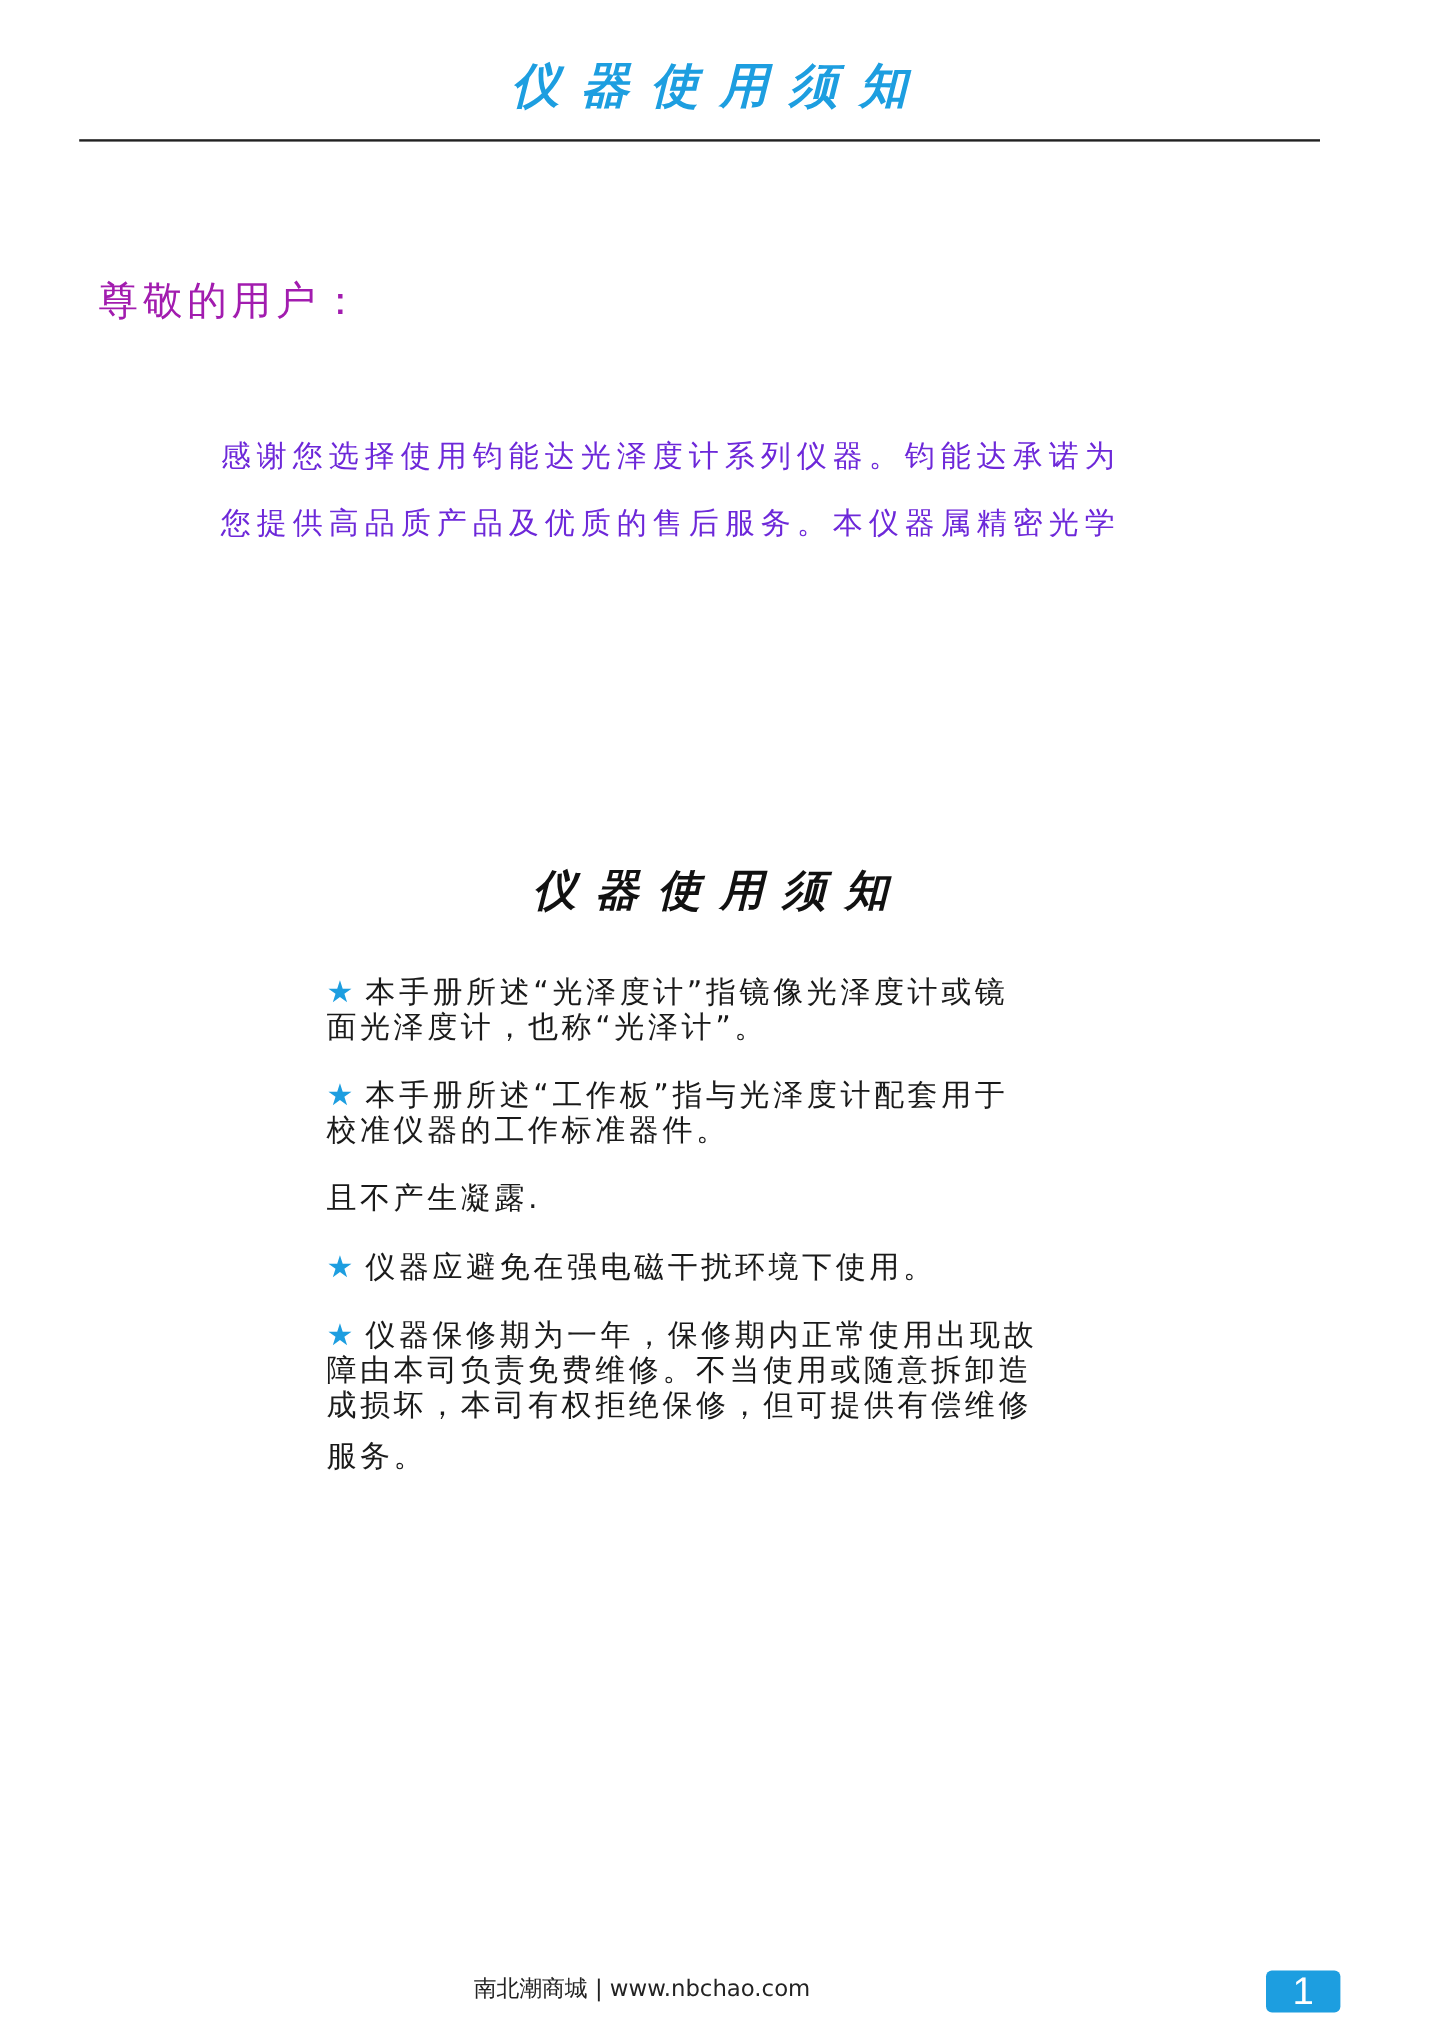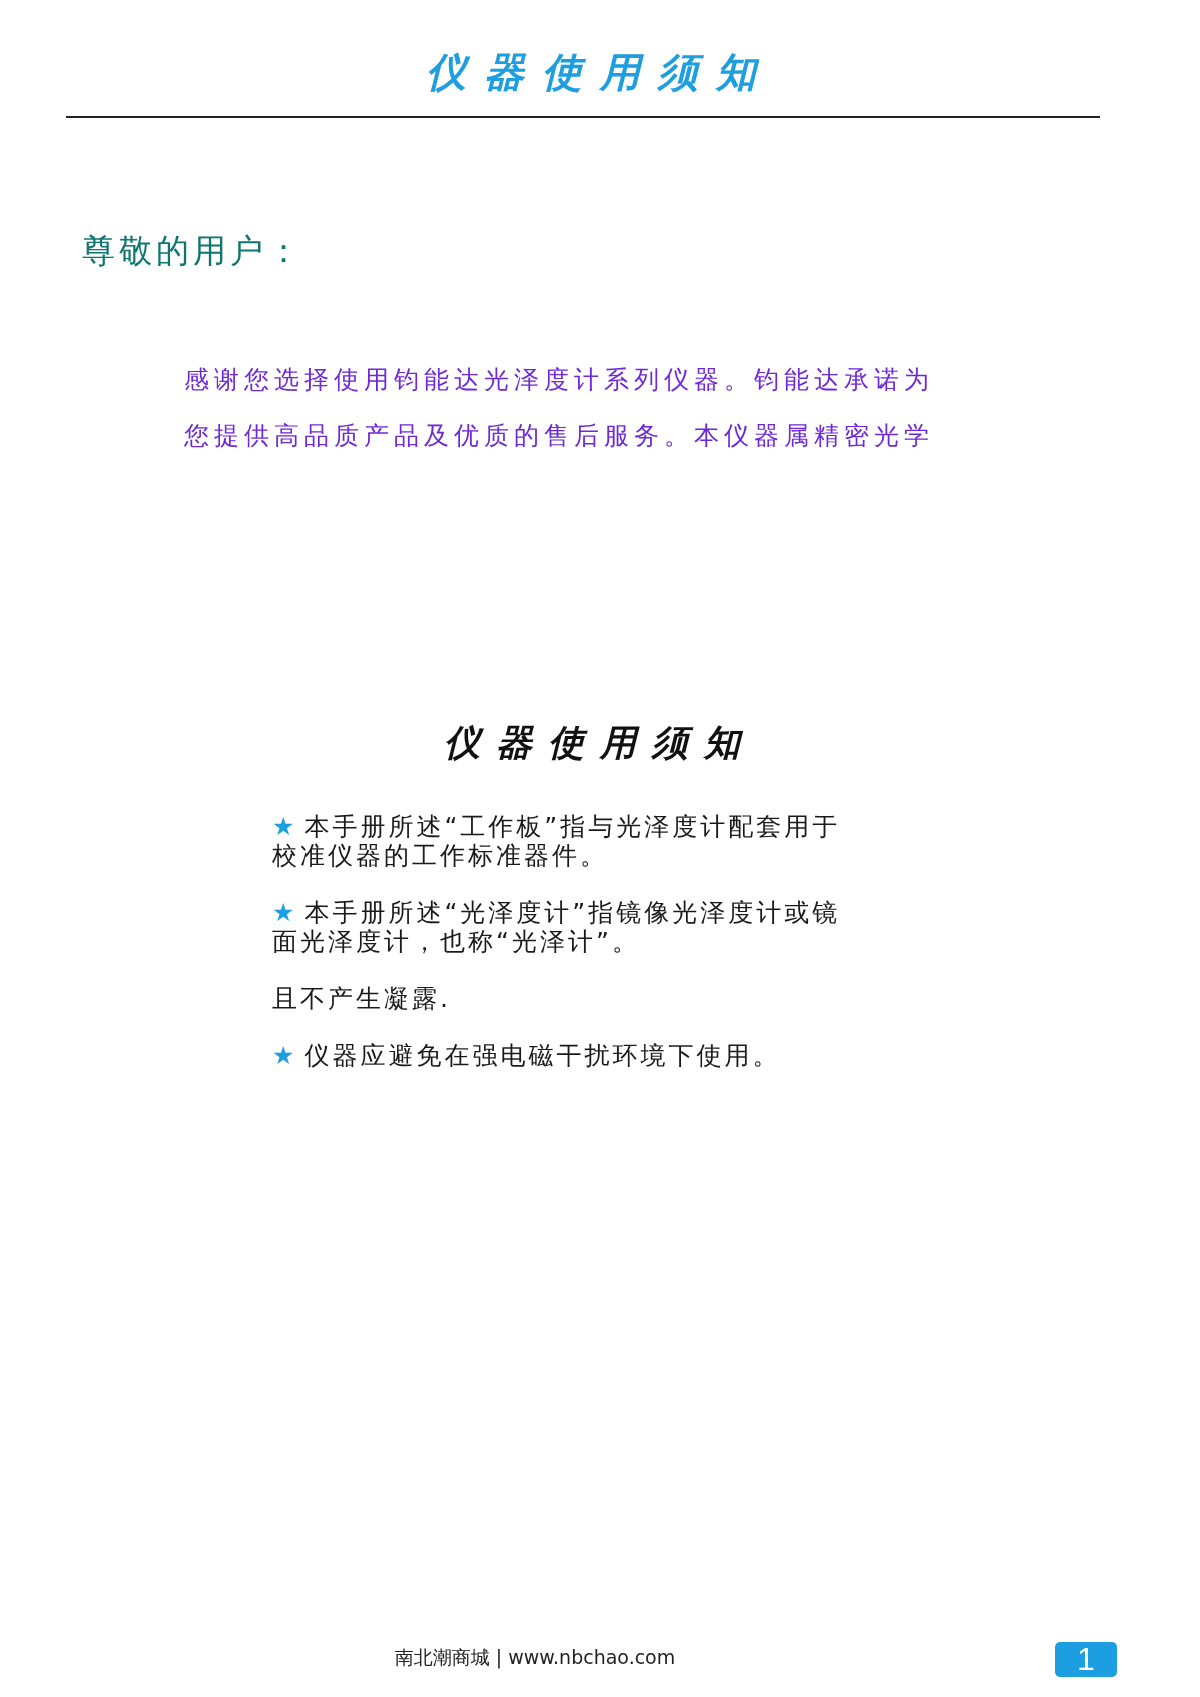--- a/index.html
+++ b/index.html
@@ -36,21 +36,21 @@
       top: 116px;
       height: 2px;
       background: #222;
     }
     .greeting {
       position: absolute;
       left: 82px;
       top: 234px;
       font-size: 33px;
       letter-spacing: 4px;
-      color: #0f766e;
+      color: #a21caf;
       line-height: 1;
     }
     .intro {
       position: absolute;
       left: 184px;
       top: 352px;
       width: 800px;
     }
     .intro-line {
       font-size: 25px;
@@ -135,31 +135,37 @@
 
 <div class="intro">
   <div class="intro-line">感谢您选择使用钧能达光泽度计系列仪器。钧能达承诺为</div>
   <div class="intro-line">您提供高品质产品及优质的售后服务。本仪器属精密光学</div>
 </div>
 
 <div class="section-title">仪器使用须知</div>
 
 <div class="notes">
   <div class="note">
+    <div class="note-line"><span class="star">★</span><span>本手册所述“光泽度计”指镜像光泽度计或镜</span></div>
+    <div class="note-line">面光泽度计，也称“光泽计”。</div>
+  </div>
+  <div class="note">
     <div class="note-line"><span class="star">★</span><span>本手册所述“工作板”指与光泽度计配套用于</span></div>
     <div class="note-line">校准仪器的工作标准器件。</div>
-  </div>
-  <div class="note">
-    <div class="note-line"><span class="star">★</span><span>本手册所述“光泽度计”指镜像光泽度计或镜</span></div>
-    <div class="note-line">面光泽度计，也称“光泽计”。</div>
   </div>
   <div class="note">
     <div class="note-line">且不产生凝露.</div>
   </div>
   <div class="note">
     <div class="note-line"><span class="star">★</span><span>仪器应避免在强电磁干扰环境下使用。</span></div>
   </div>
   <div class="note">
   </div>
+  <div class="note">
+    <div class="note-line"><span class="star">★</span><span>仪器保修期为一年，保修期内正常使用出现故</span></div>
+    <div class="note-line">障由本司负责免费维修。不当使用或随意拆卸造</div>
+    <div class="note-line">成损坏，本司有权拒绝保修，但可提供有偿维修</div>
+    <div class="note-line tail">服务。</div>
+  </div>
 </div>
 
 <div class="footer-text">南北潮商城 | www.nbchao.com</div>
 <div class="page-badge">1</div>
 
 </body></html>

